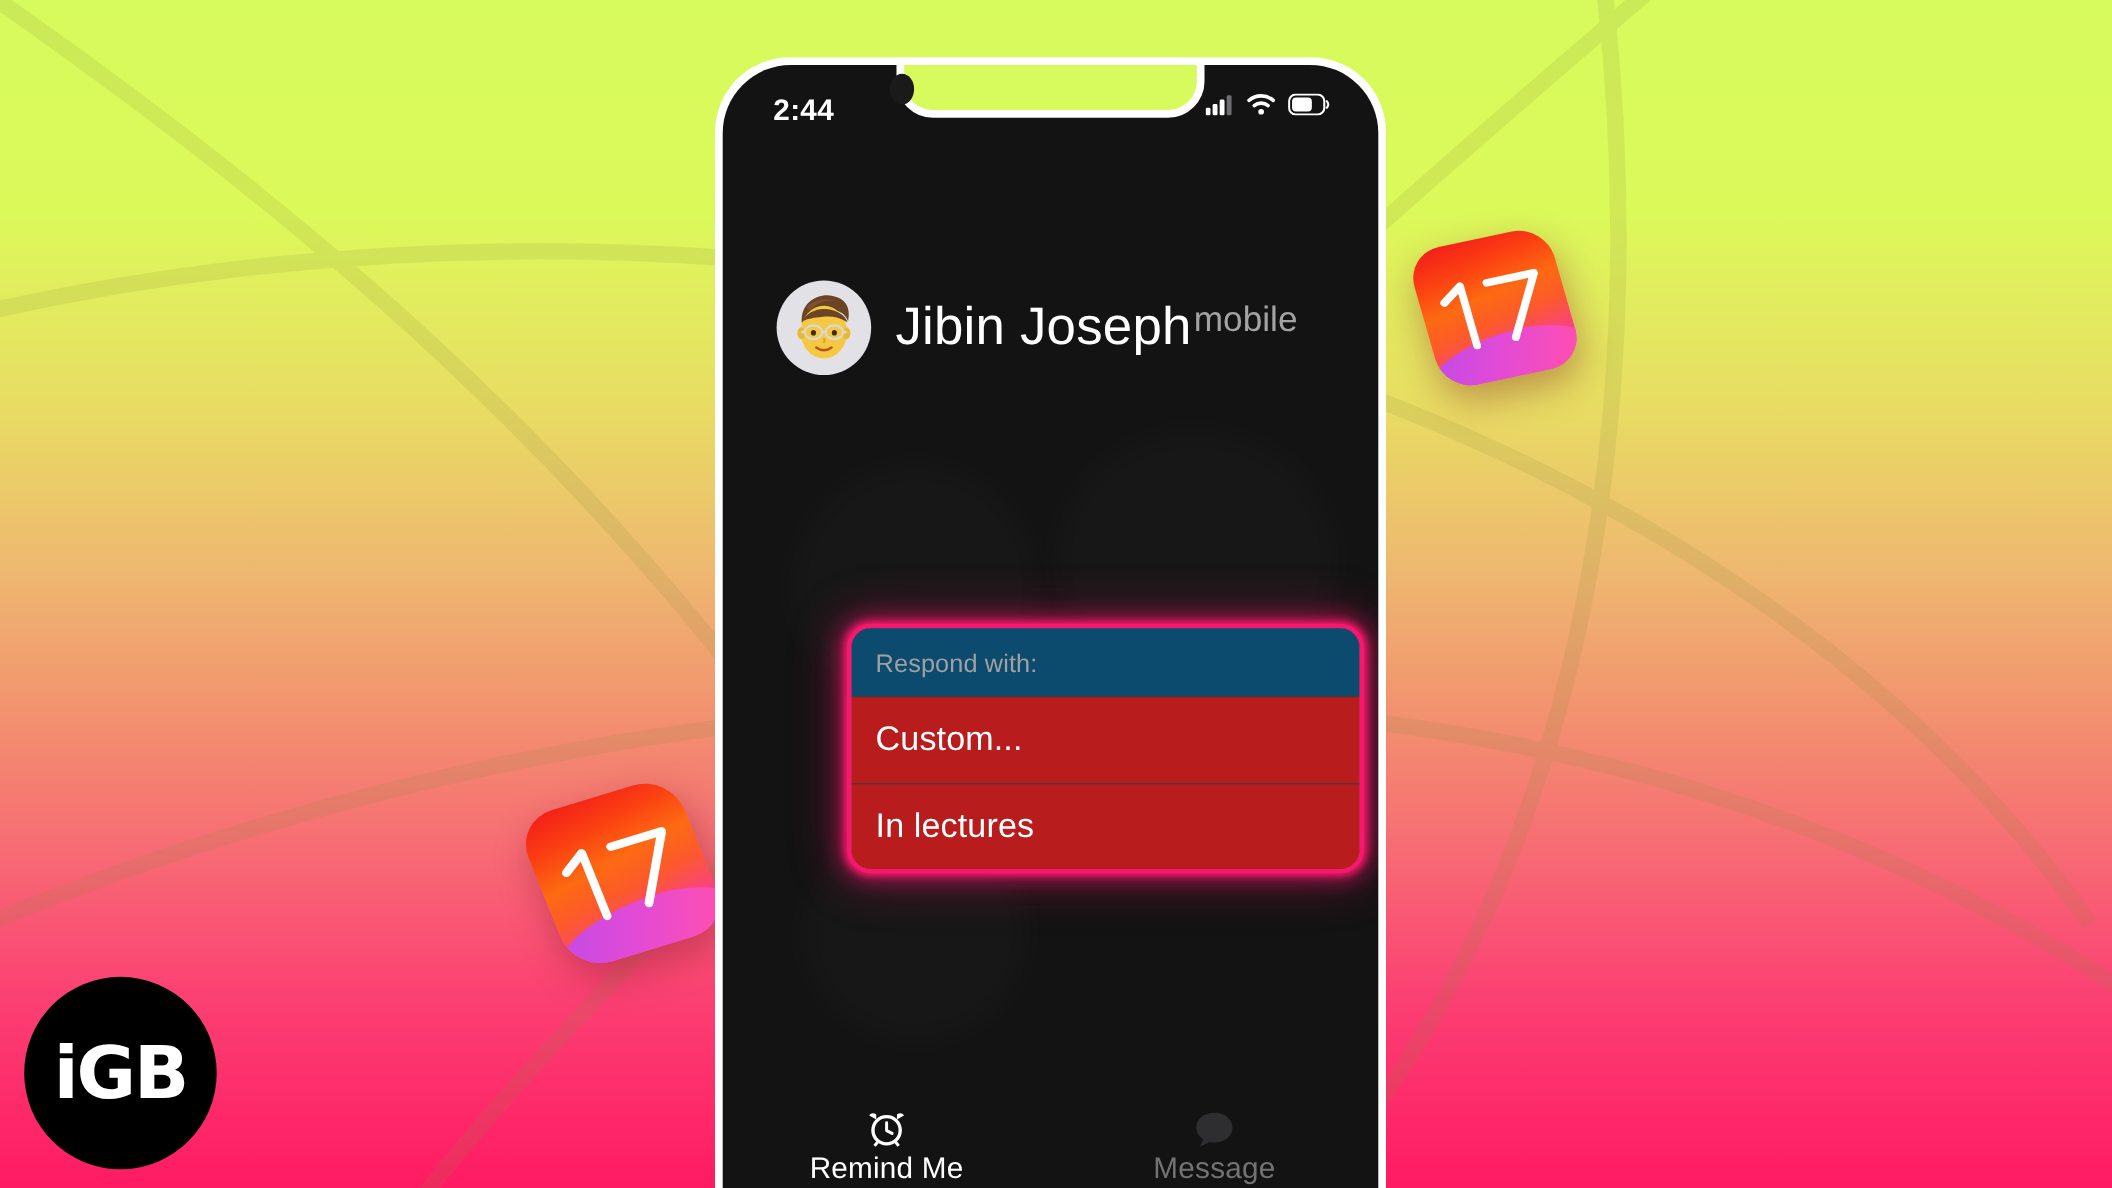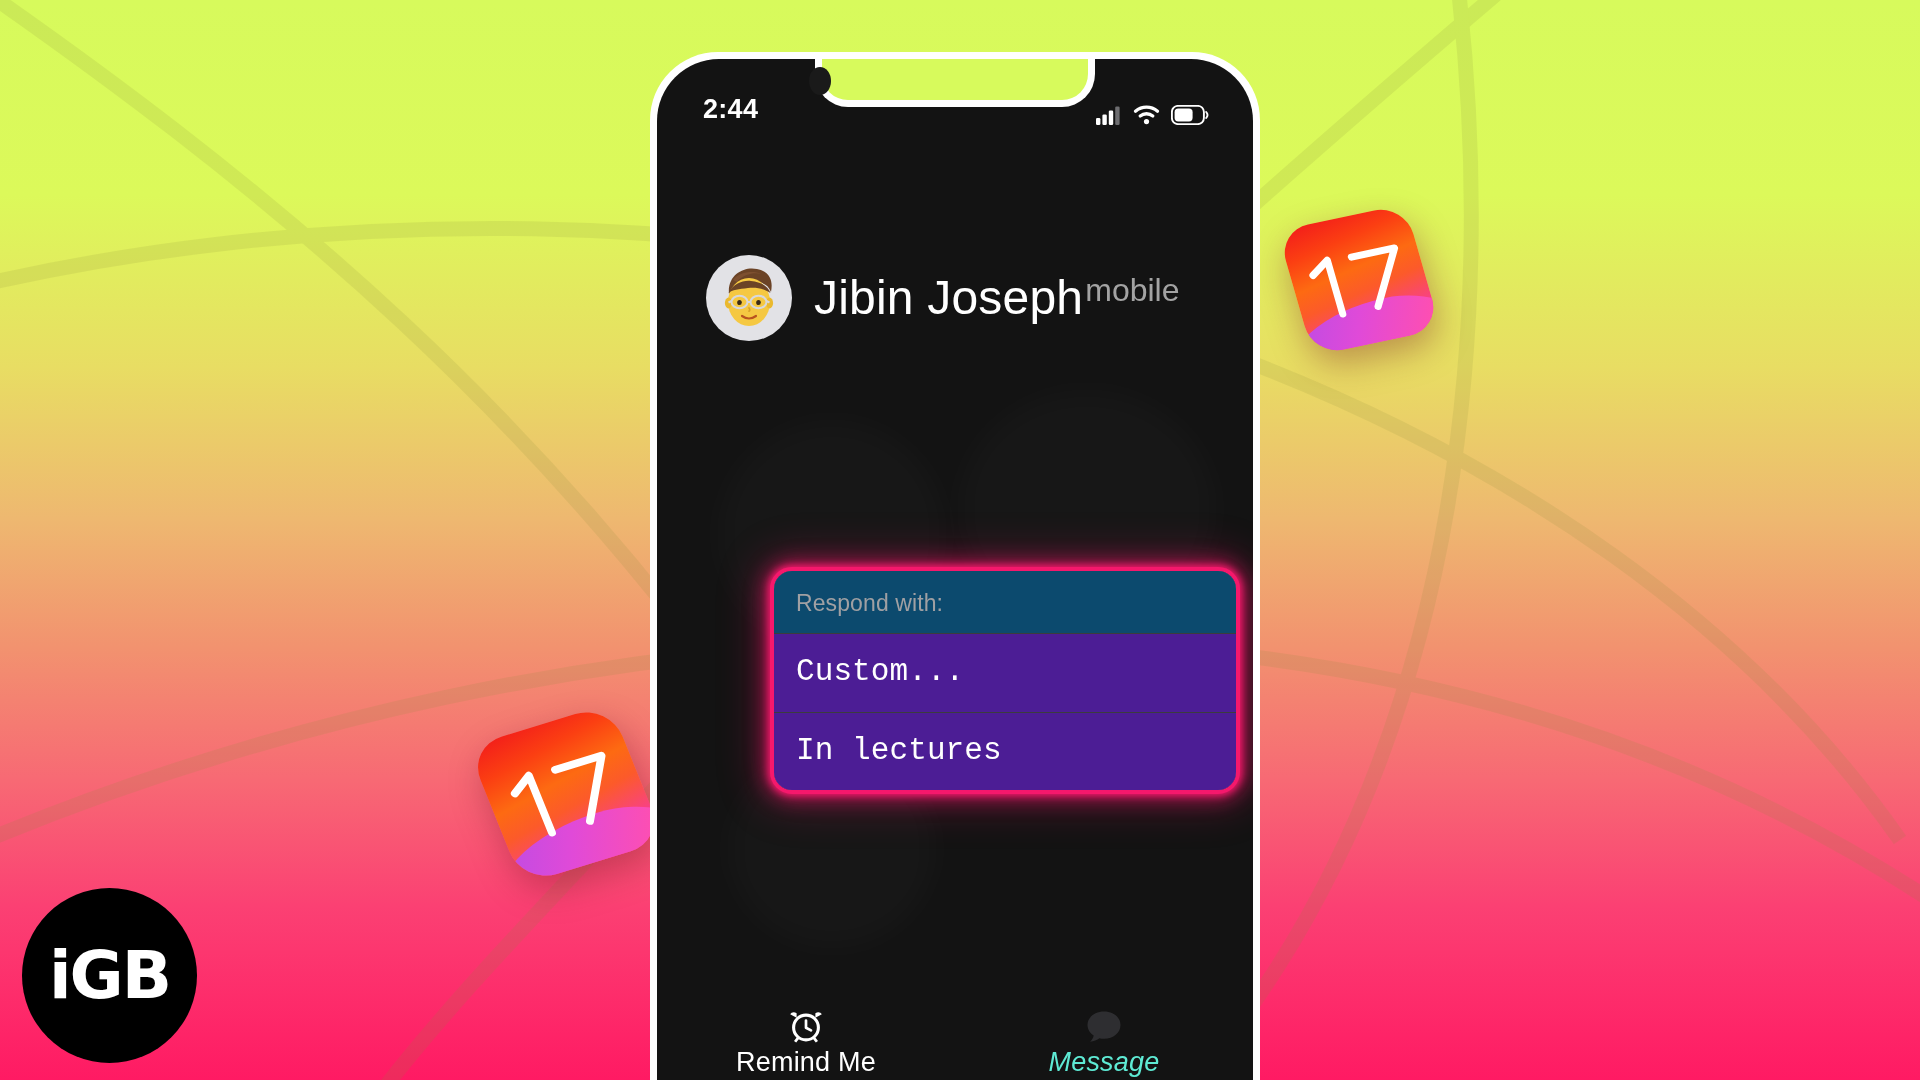--- a/index.html
+++ b/index.html
@@ -128,21 +128,21 @@
     width:22px; height:28px;
     border-radius:50%;
     background:#1a1a1a;
   }
 
   
   .statusbar {
     position:absolute;
     left:0; right:0; top:26px;
     height:40px;
-    display:flex; align-items:flex-end;
+    display:flex; align-items:flex-start;
     justify-content:space-between;
     padding:0 44px 0 46px;
     z-index:7;
   }
   .sb-time {
     color:#fff;
     font-size:27px;
     font-weight:bold;
     letter-spacing:.3px;
   }
@@ -209,25 +209,24 @@
     color:#a0a0a3;
     font-size:23px;
     padding:19px 22px 16px 22px;
     background:#0c4a6e;
     letter-spacing:.1px;
   }
   .respond-item {
     color:#ffffff;
     font-size:31px;
     padding:21px 22px 22px 22px;
-    background:#4c1d95;
+    background:#b91c1c;
     border-top:1.5px solid #3c3c3e;
     letter-spacing:.1px;
     line-height:1.12;
-    font-family:Liberation Mono, monospace;
   }
 
   
   .actions {
     position:absolute;
     left:0; right:0; bottom:34px;
     display:flex;
     z-index:5;
   }
   .action {
@@ -235,21 +234,21 @@
     display:flex; flex-direction:column;
     align-items:center; 
   }
   .action .ico { height:42px; display:flex; align-items:center; }
   .action .ico svg { display:block; }
   .action .lbl {
     font-size:27px;
     letter-spacing:.2px;
   }
   .action.active .lbl { color:#ffffff; }
-  .action.dim .lbl   { color:#5eead4;font-style:italic; }
+  .action.dim .lbl   { color:#737373; }
 </style>
 </head>
 <body>
 
 <div id="stage">
 
   <div class="bg-gradient"></div>
   <svg class="bg-lines" viewBox="0 0 1920 1080" preserveAspectRatio="none">
     <g fill="none" stroke="#8a8c3a" stroke-width="15">
       <path d="M -60 -40 C 260 180 560 420 820 820 C 900 940 960 1040 1000 1120"></path>

